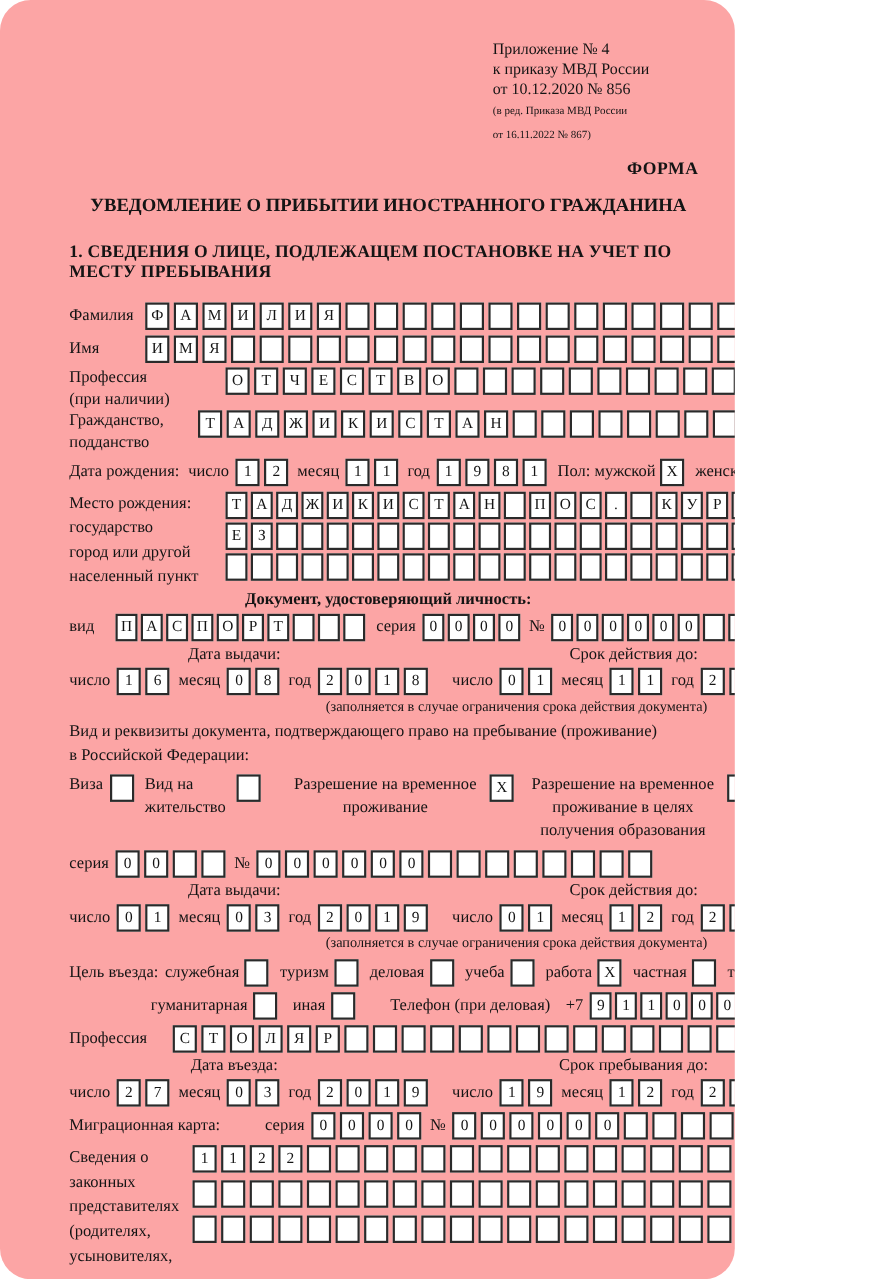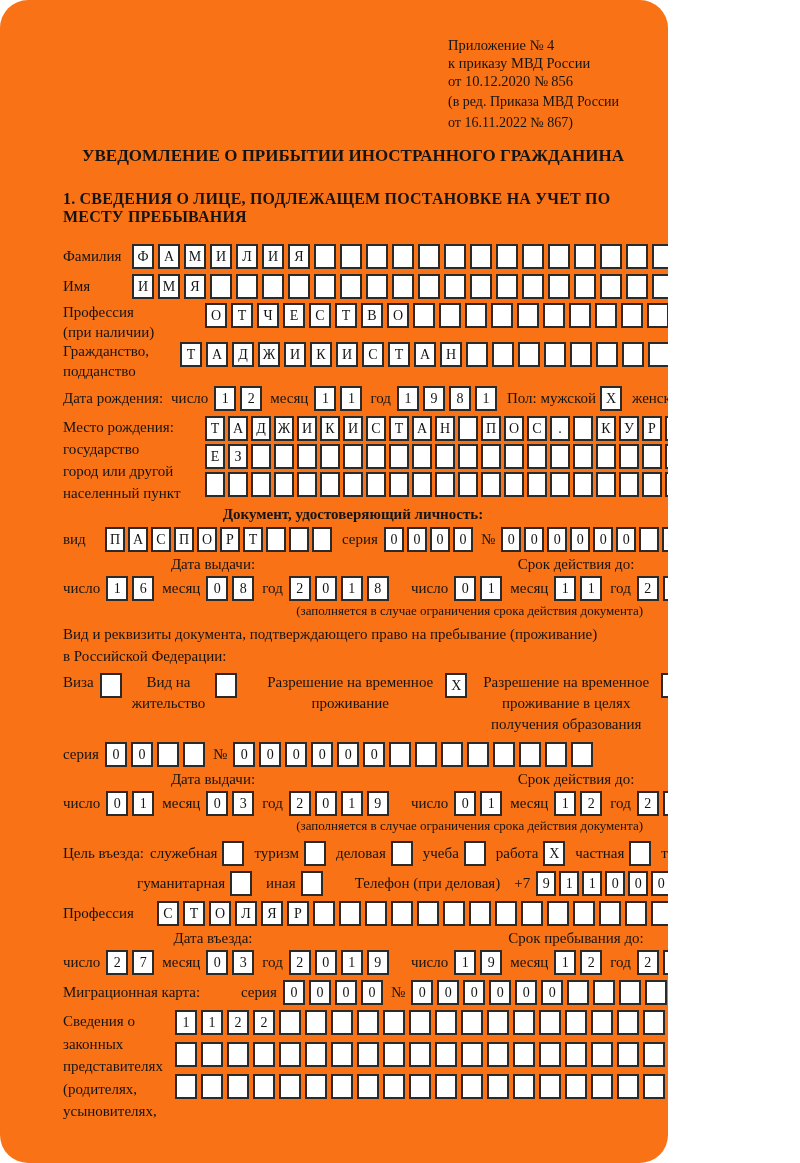--- a/index.html
+++ b/index.html
@@ -2,26 +2,26 @@
 <html><head>
 <meta charset="utf-8">
 <style>
   * { margin:0; padding:0; box-sizing:border-box; }
   html,body { background:#ffffff; }
   body {
     width:800px; height:1163px;
     font-family:"Liberation Serif", serif;
     color:#141414; font-size:15px;
   }
-  .page { position:relative; width:668px; height:1163px; background:#f97316;
+  .page { position:relative; width:668px; height:1163px; background:#fca5a5;
           padding:36px 25px 0 63px; overflow:hidden;border-radius:28px; }
 
   
   .appendix { width:195px; margin-left:auto; line-height:18px; white-space:nowrap; font-size:14.5px; }
-  .appendix .amend { margin-top:3px; font-size:14px; }
+  .appendix .amend { margin-top:3px; font-size:10px; }
   .forma { text-align:right; font-weight:bold; font-size:16px; margin-top:13px; padding-right:8px; letter-spacing:.5px; }
 
   .title { text-align:center; font-weight:bold; font-size:17px; line-height:22px; margin-top:13px; }
   .blank-underline { display:inline-block; width:62px; height:2px; background:#333; margin-left:10px; }
 
   .section-title { font-weight:bold; font-size:16px; margin-top:23px; letter-spacing:.2px; }
 
   
   .cells { display:inline-flex; gap:4px; flex:0 0 auto; }
   .cell  { display:inline-flex; align-items:center; justify-content:center;
@@ -86,20 +86,21 @@
 <div class="page">
 
   <div class="appendix">
     <div>Приложение № 4</div>
     <div>к приказу МВД России</div>
     <div>от 10.12.2020 № 856</div>
     <div class="amend">(в ред. Приказа МВД России</div>
     <div class="amend">от 16.11.2022 № 867)</div>
   </div>
 
+  <div class="forma">ФОРМА</div>
 
   <div class="title">
     <div>УВЕДОМЛЕНИЕ О ПРИБЫТИИ ИНОСТРАННОГО ГРАЖДАНИНА</div>
   </div>
 
   <div class="section-title">1. СВЕДЕНИЯ О ЛИЦЕ, ПОДЛЕЖАЩЕМ ПОСТАНОВКЕ НА УЧЕТ ПО МЕСТУ ПРЕБЫВАНИЯ</div>
 
   <div class="fields">
 
     <div class="frow">
@@ -435,21 +436,21 @@
     </div>
 
     <div class="opts">
       <div class="opt">
         <span class="olabel" style="margin-right:6px;">Виза</span>
         <span class="cells">
             <span class="cell"></span>
           </span>
       </div>
       <div class="opt ml10">
-        <span class="olabel" style="margin-right:10px;text-align:center;">Вид на жительство</span>
+        <span class="olabel" style="margin-right:10px;">Вид на жительство</span>
         <span class="cells">
             <span class="cell"></span>
           </span>
       </div>
       <div class="opt opt-wide ml24">
         <span class="olabel" style="margin-right:6px;">Разрешение на временное проживание</span>
         <span class="cells">
             <span class="cell">X</span>
           </span>
       </div>

